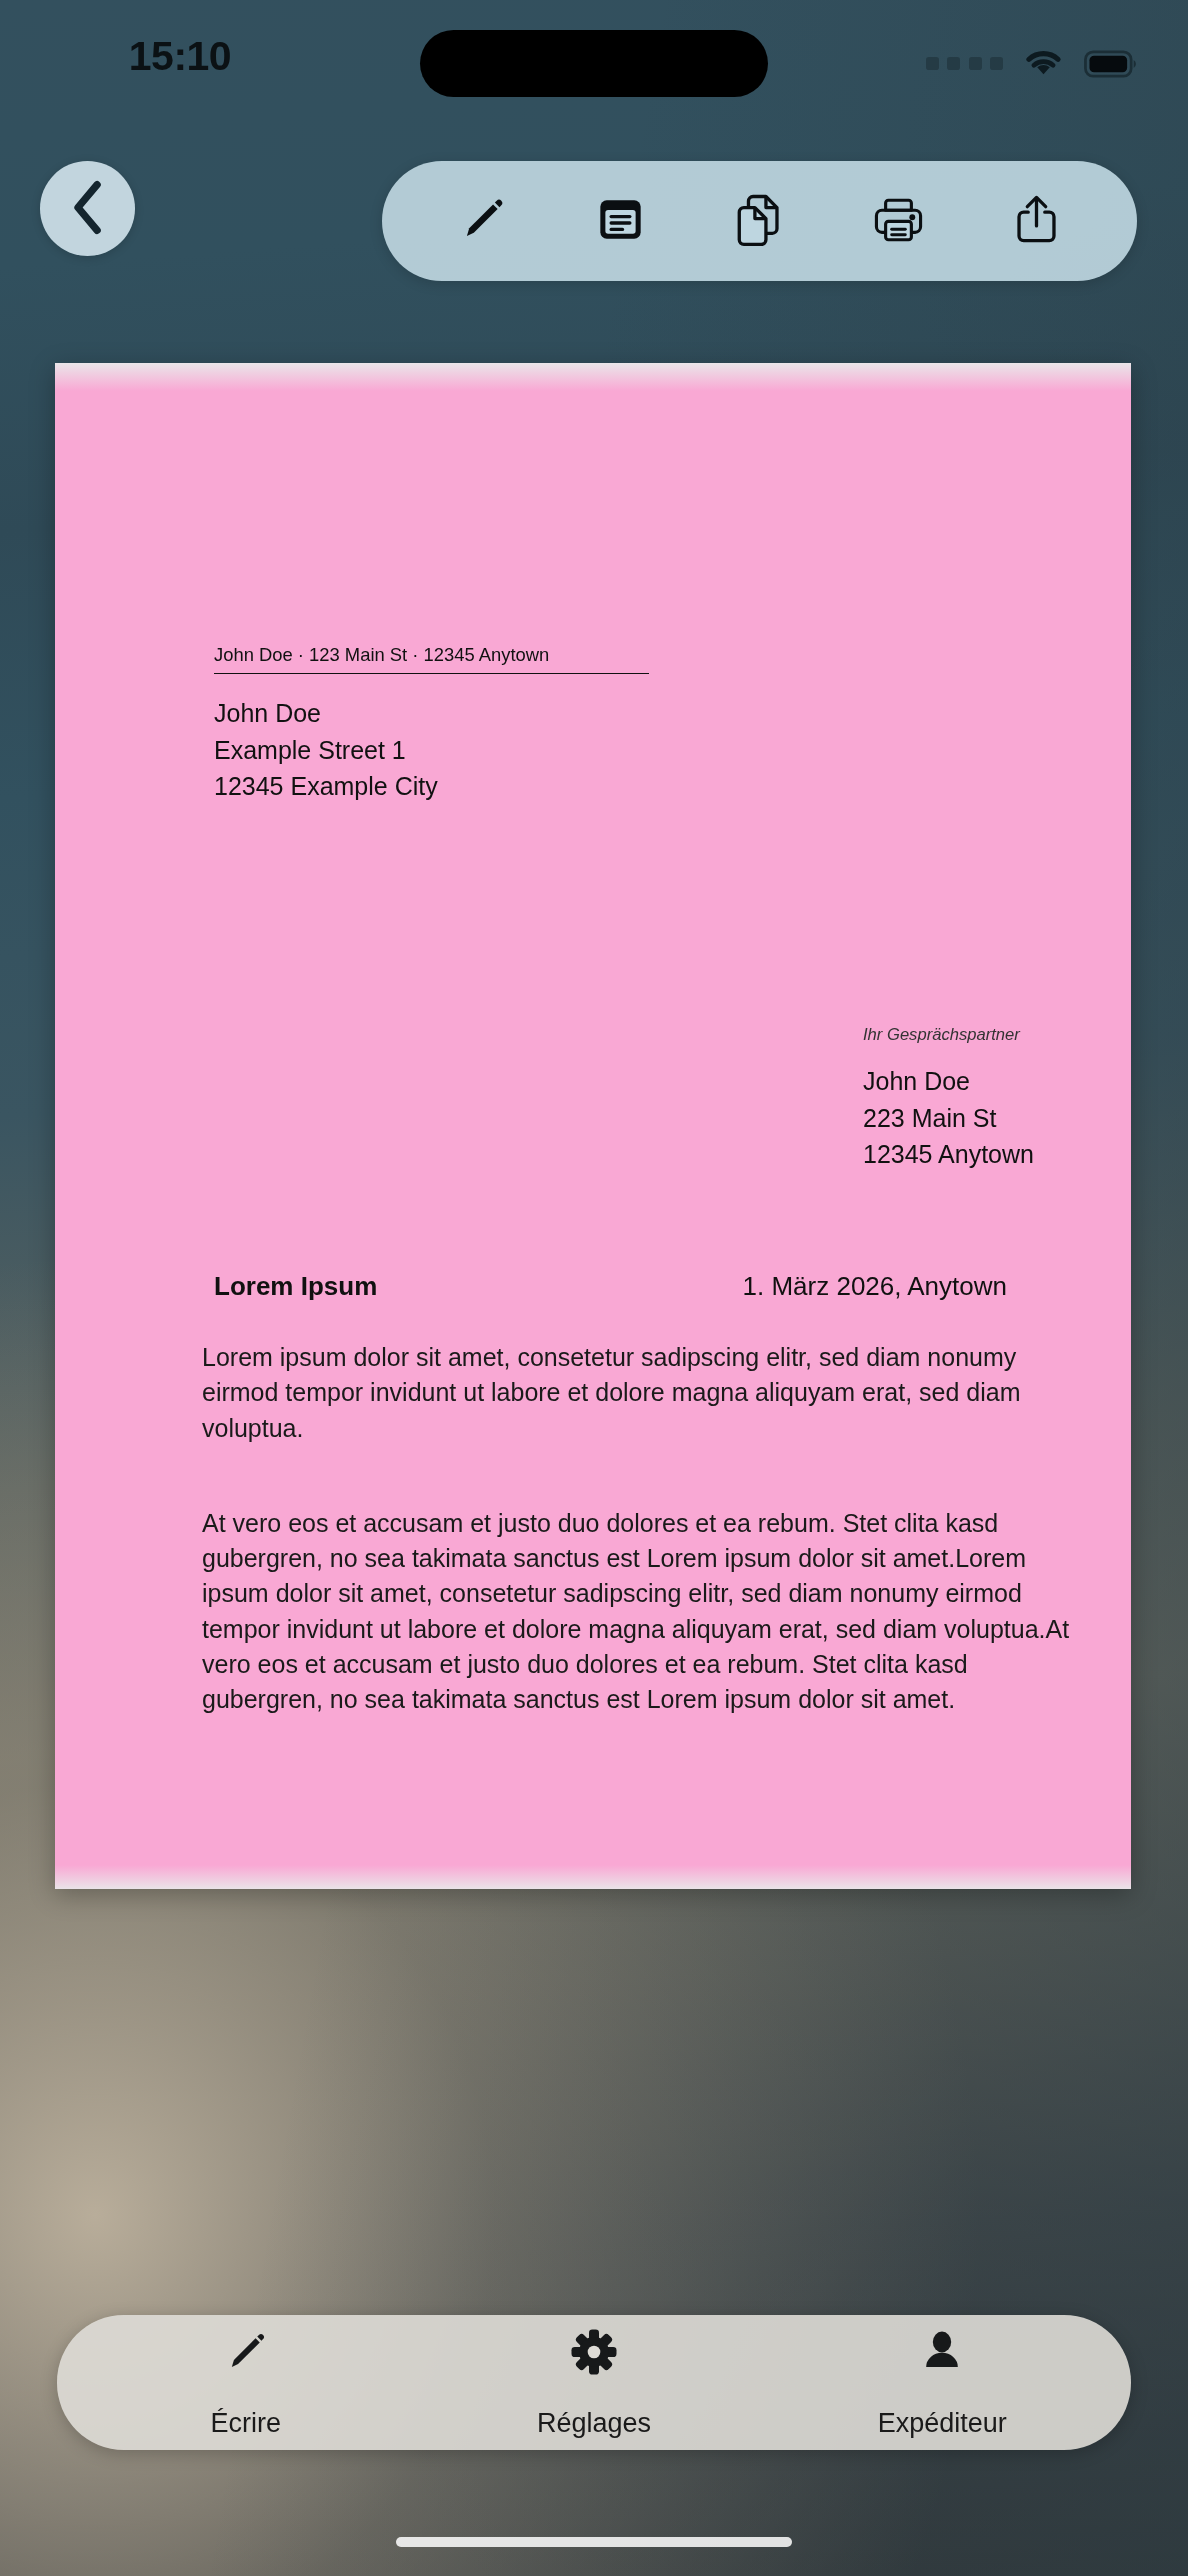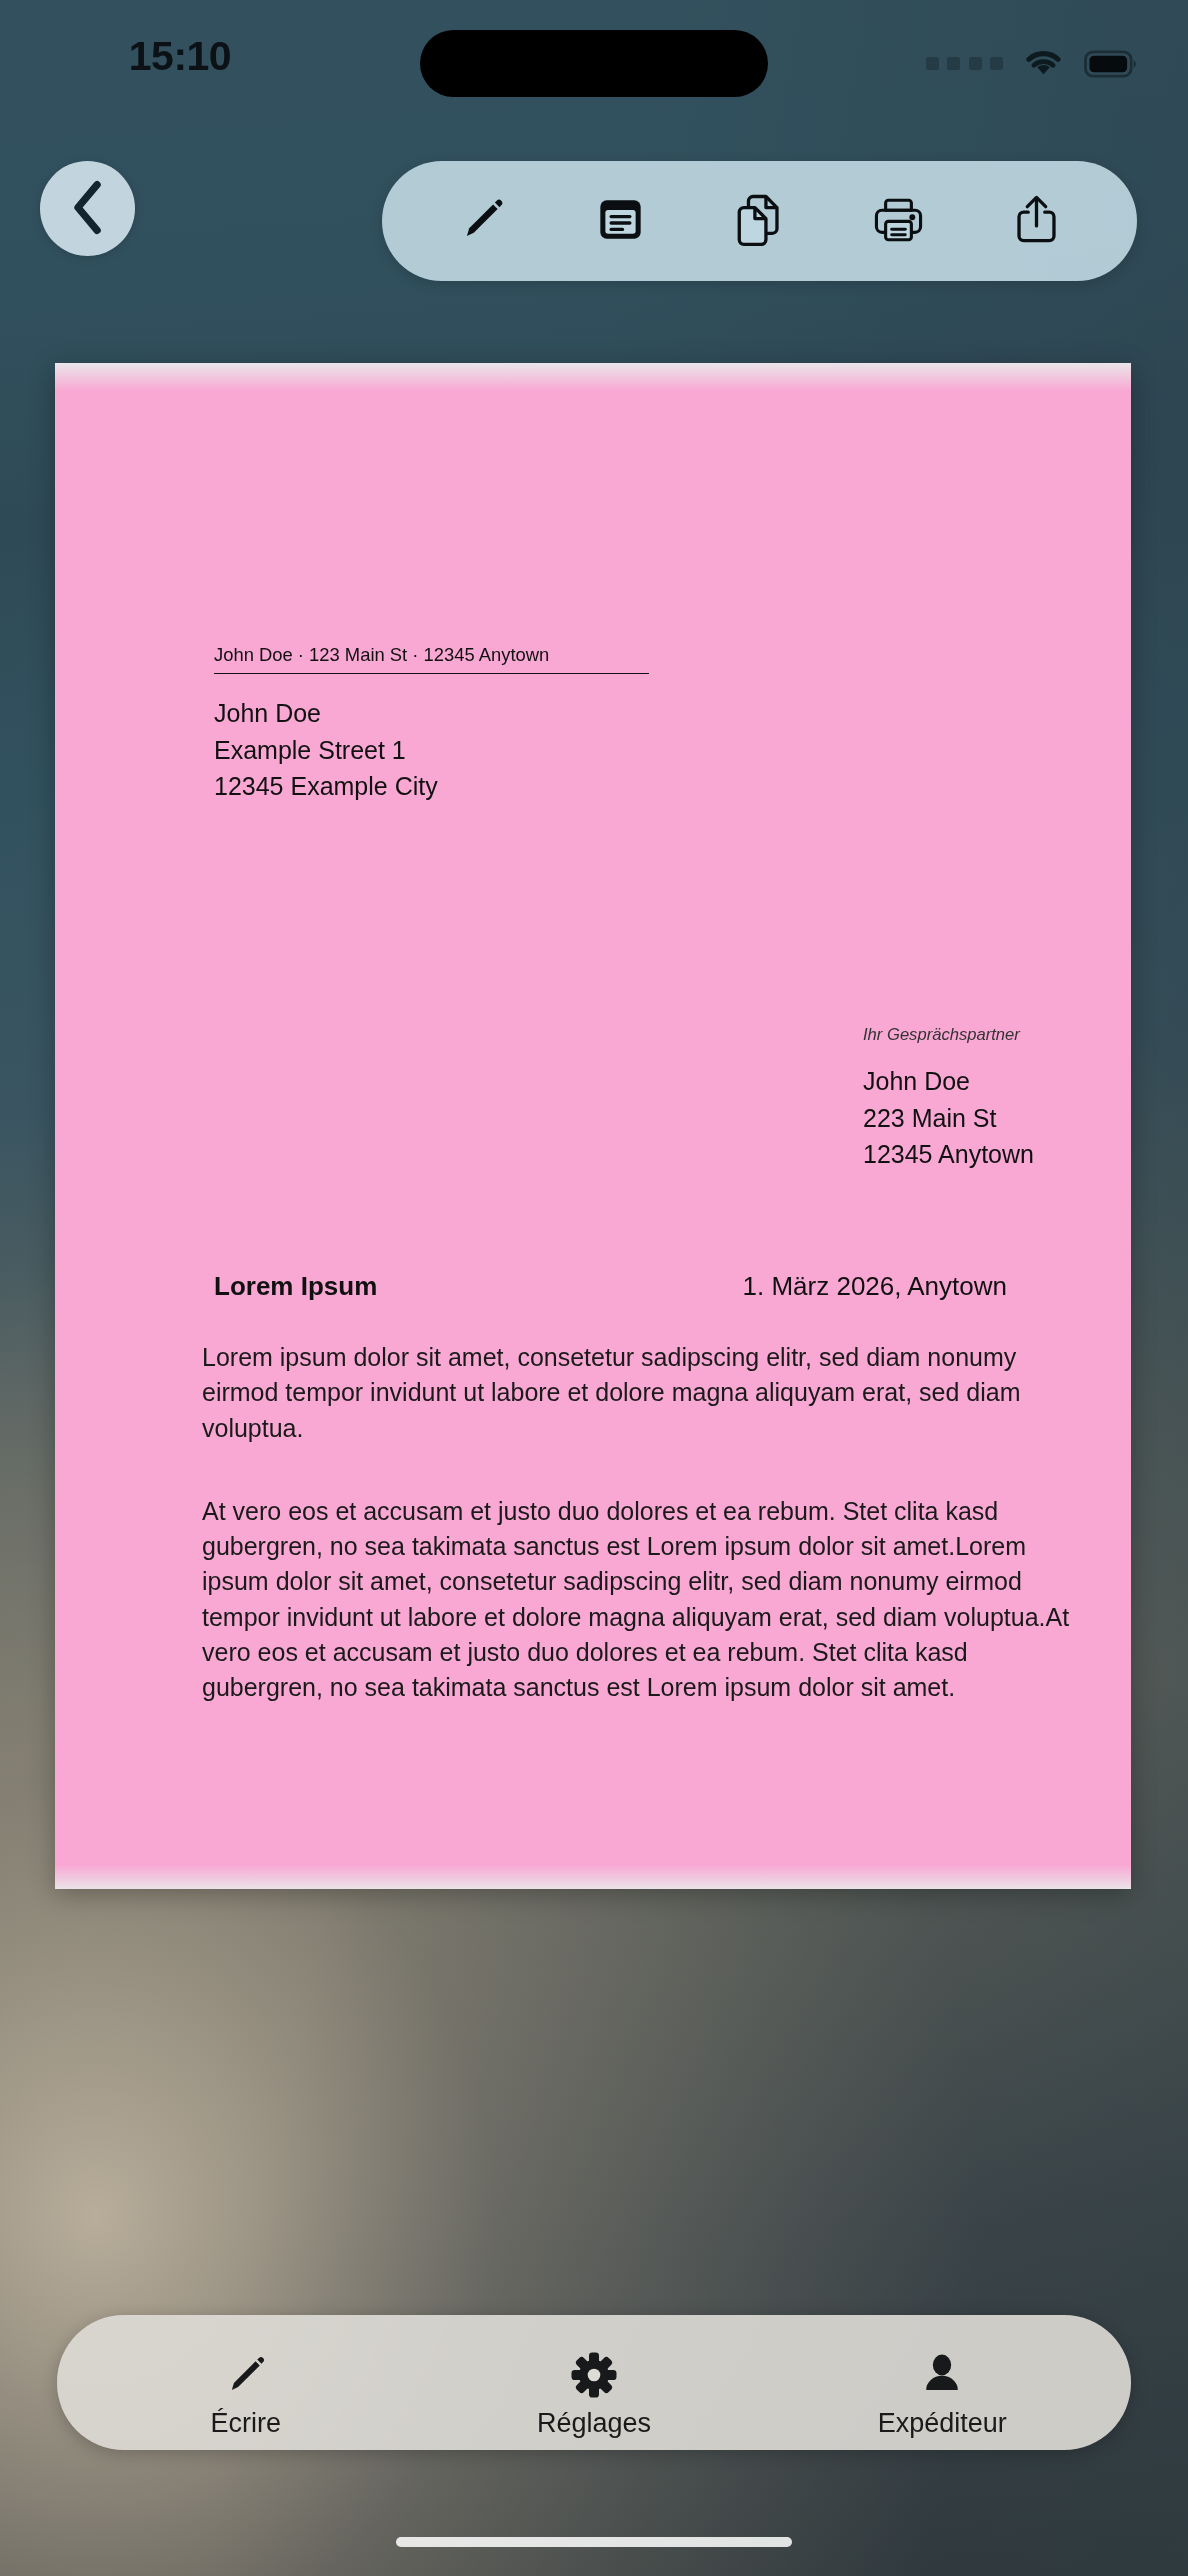--- a/index.html
+++ b/index.html
@@ -134,35 +134,35 @@
   }
   #dateline {
     position:absolute; right:124px; top:908px;
     font-size:26px; color:#111; white-space:nowrap;
   }
   #body {
     position:absolute; left:147px; top:977px;
     width:892px;
     font-size:25px; line-height:1.41; color:#1a1a1a;
   }
-  #body p + p { margin-top:48px; }
+  #body p + p { margin-top:60px; }
 
   
   #tabbar {
     position:absolute; left:57px; bottom:126px;
     width:1074px; height:135px; border-radius:67px;
     background:rgba(222,220,214,0.90);
     box-shadow:0 3.7px 16.6px rgba(0,0,0,0.22);
     display:flex; align-items:center; justify-content:space-between;
     padding:0 14.7px;
     z-index:35;
   }
   .tab {
     flex:1 1 0; height:112px; border-radius:56px;
-    display:flex; flex-direction:column; align-items:center; justify-content:flex-end;
+    display:flex; flex-direction:column; align-items:center; justify-content:space-between;
     gap:7.4px;
     background:transparent; border:none;
   }
   .tab.active { background:rgba(168,170,166,0.72); }
   .tab .ticon { height:50px; display:flex; align-items:center; justify-content:center; }
   .tab .tlabel { font-size:27px; color:#1a1a1a; }
   .tab.active .tlabel { color:#1b3a46; }
 
   #home-indicator {
     position:absolute; left:50%; transform:translateX(-50%);

